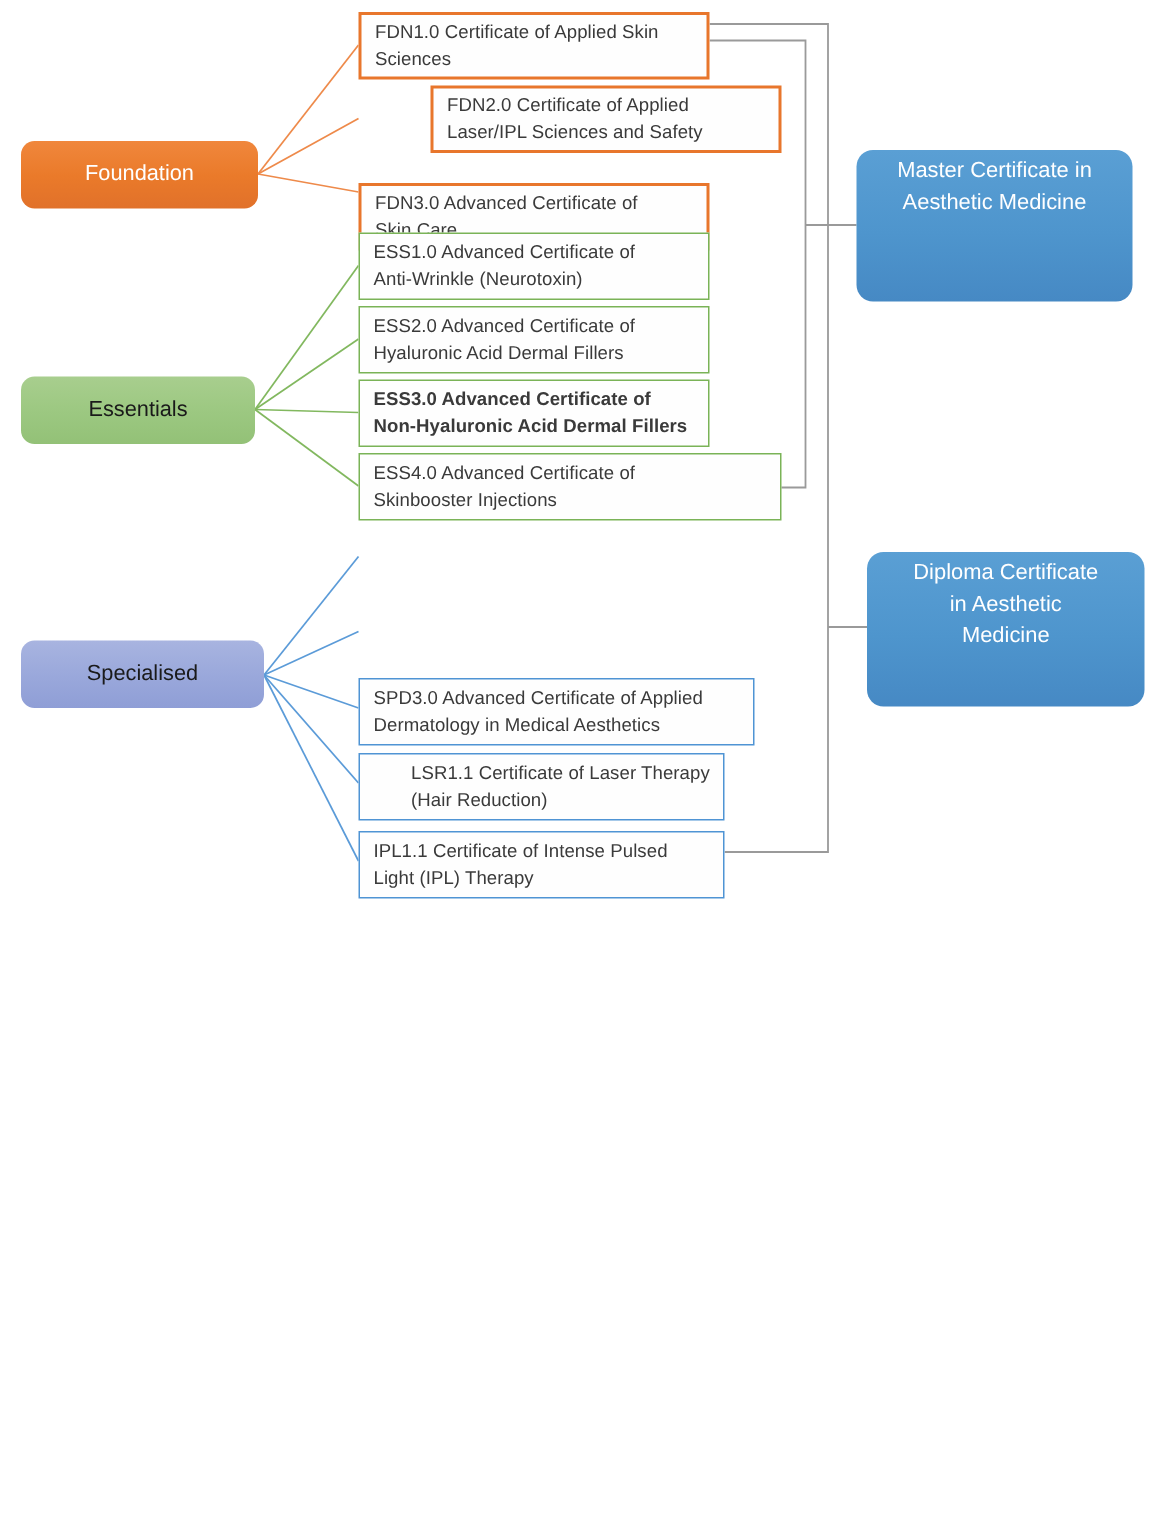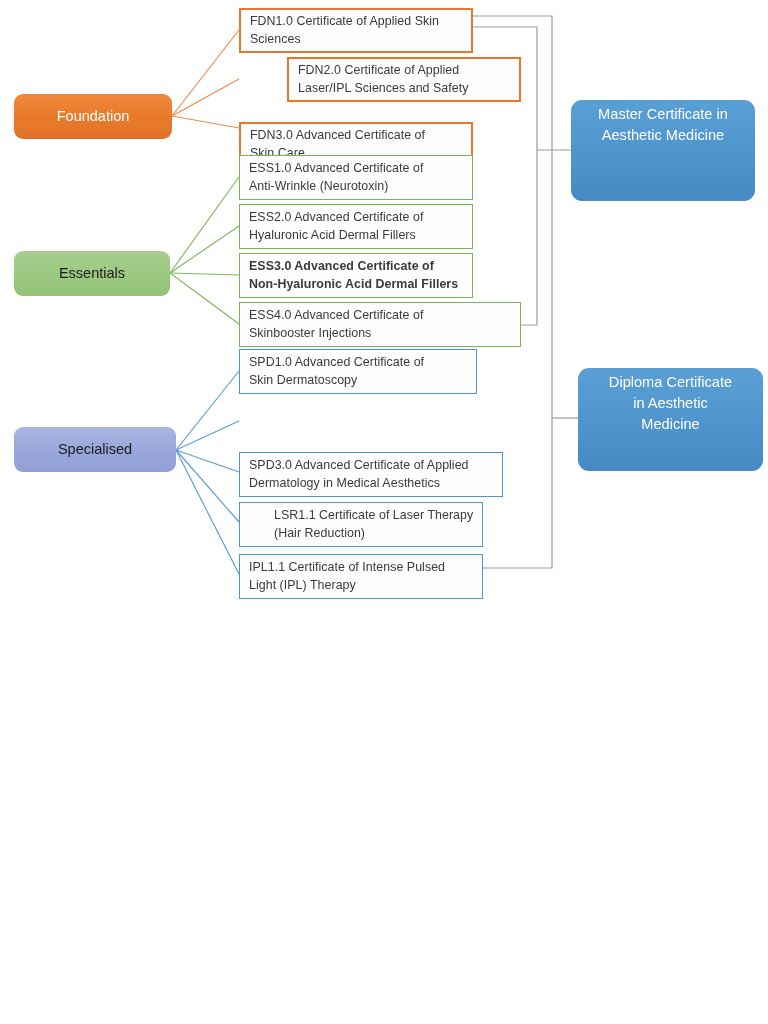--- a/index.html
+++ b/index.html
@@ -178,26 +178,20 @@
       <span>Non-Hyaluronic Acid Dermal Fillers</span>
     </div>
   </div>
   <div class="card green" style="left:239px; top:302px; width:282px; height:45px;">
     <div>
       <span>ESS4.0 Advanced Certificate of</span><br>
       <span>Skinbooster Injections</span>
     </div>
   </div>
 
-  <div class="card blue" style="left:239px; top:349px; width:238px; height:45px;">
-    <div>
-      <span>SPD1.0 Advanced Certificate of</span><br>
-      <span>Skin Dermatoscopy</span>
-    </div>
-  </div>
   <div class="card blue" style="left:239px; top:452px; width:264px; height:45px;">
     <div>
       <span>SPD3.0 Advanced Certificate of Applied</span><br>
       <span>Dermatology in Medical Aesthetics</span>
     </div>
   </div>
   <div class="card blue" style="left:239px; top:502px; width:244px; height:45px;padding-left:34px;">
     <div>
       <span>LSR1.1 Certificate of Laser Therapy</span><br>
       <span>(Hair Reduction)</span>

